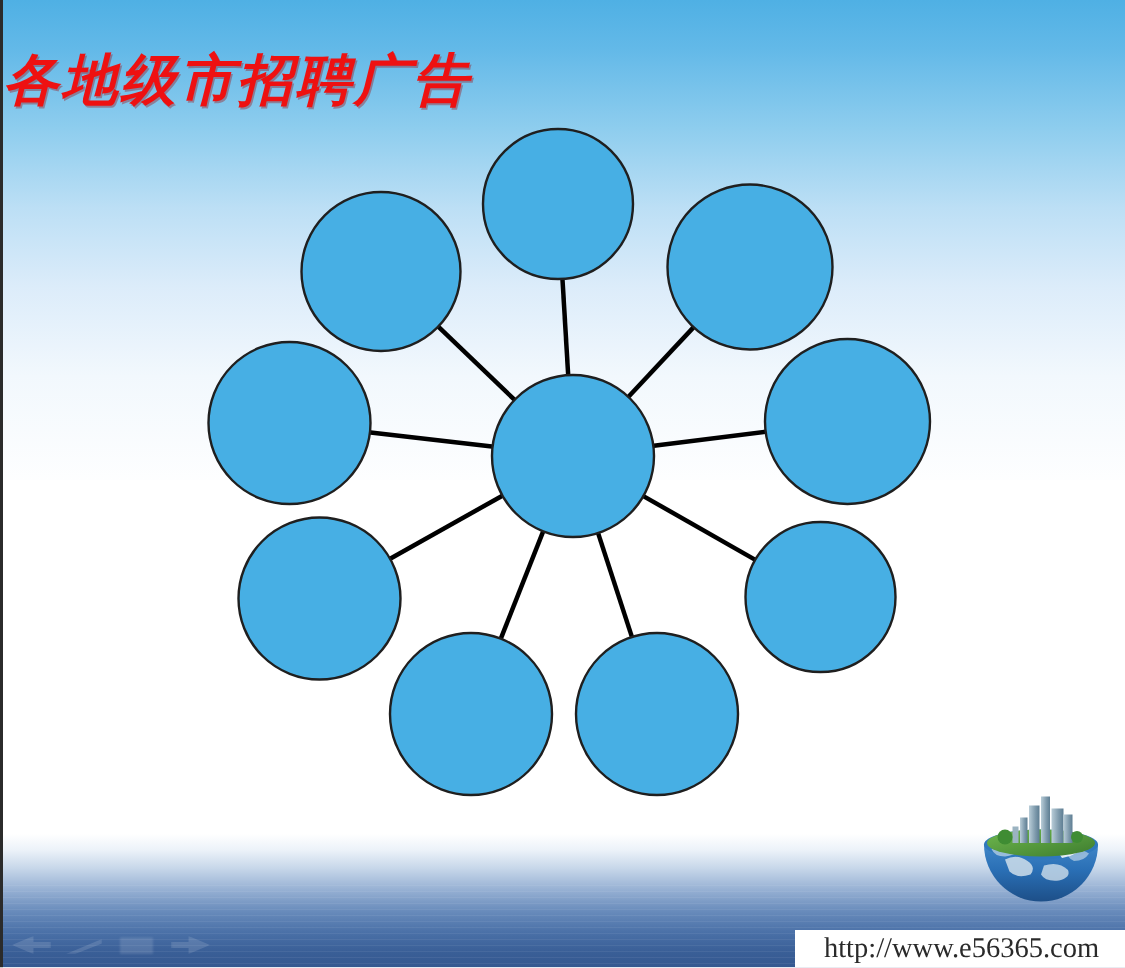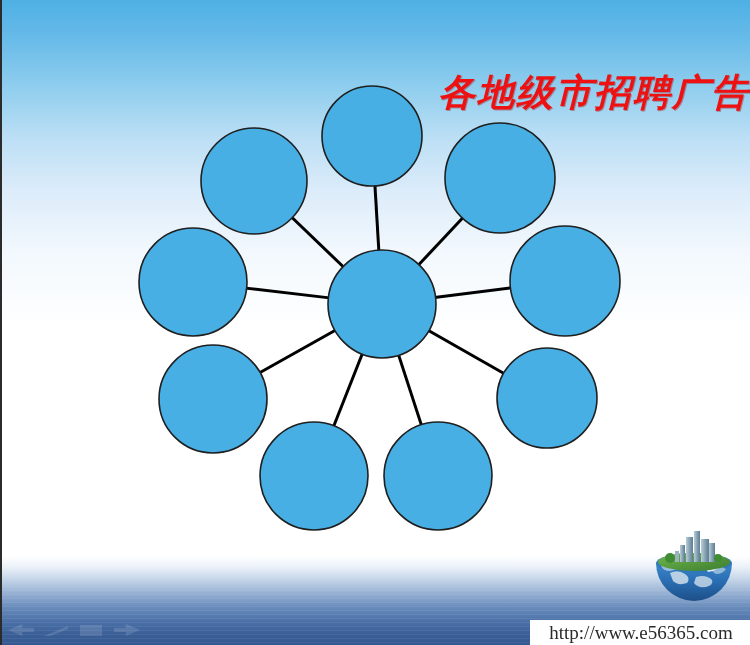--- a/index.html
+++ b/index.html
@@ -80,30 +80,29 @@
   .sea-shape.s3 { left: 78px; top: 625px; width: 22px; height: 11px; }
   .sea-shape.s4 { left: 112px; top: 624px; width: 26px; height: 12px;
       clip-path: polygon(100% 50%, 45% 0, 45% 34%, 0 34%, 0 66%, 45% 66%, 45% 100%); }
 
   
   .title {
     position: absolute;
     left: 0;
     top: 29px;
     width: 100%;
-    text-align: right;
+    text-align: left;
     color: #ee1111;
     font-size: 37px;
     font-weight: bold;
     font-style: italic;
     letter-spacing: 2px;
     font-family: "DejaVu Sans", "Liberation Sans", sans-serif;
     text-shadow: 1px 1px 0 rgba(160,0,0,0.35);
     white-space: nowrap;
-    margin-top: 39px;
   }
 
   
   .diagram {
     position: absolute;
     left: 0; top: 0;
     width: 750px;
     height: 645px;
   }
   .diagram svg { display: block; }

